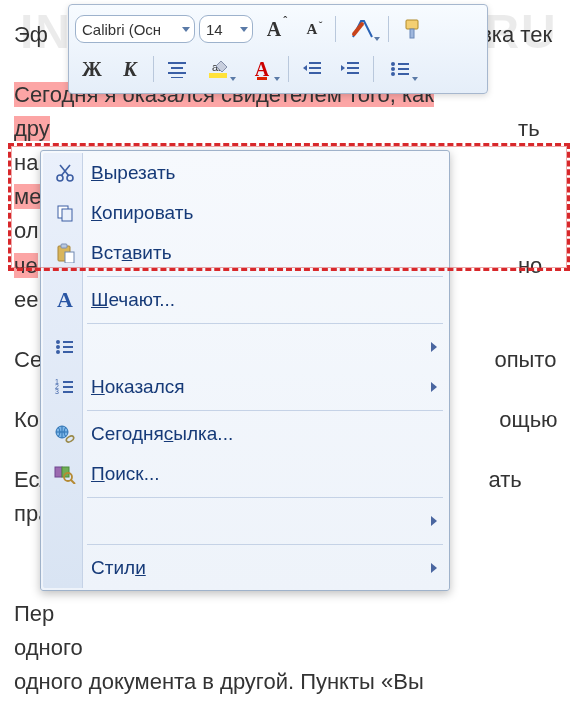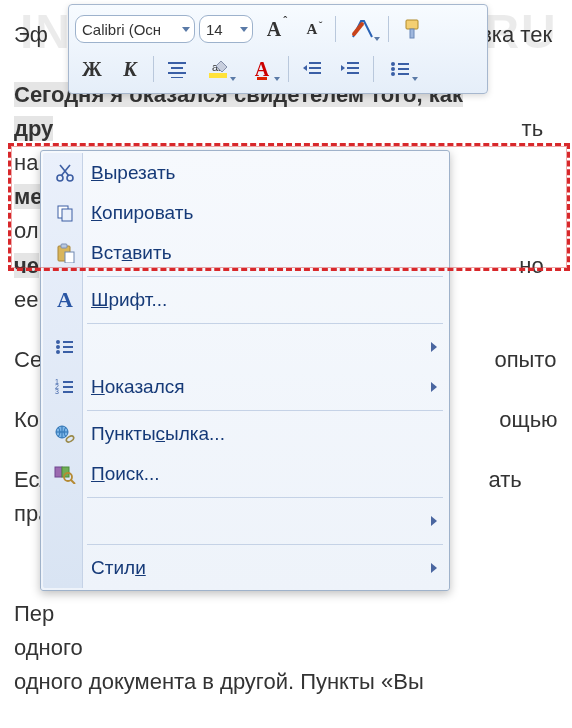--- a/index.html
+++ b/index.html
@@ -14,22 +14,21 @@
     position: relative;
     color: #333;
   }
   .doc {
     position: absolute;
     left: 0; top: 0; right: 0; bottom: 0;
     padding: 18px 14px;
   }
   .doc p { margin: 0 0 26px 0; line-height: 1.55; }
   .sel {
-    background: #e5e5e5;
-    font-weight: bold;
+    background: #fca5a5;
   }
   .watermark {
     position: absolute;
     top: 4px; left: 20px;
     font-family: Impact, Arial, sans-serif;
     font-size: 48px;
     letter-spacing: 2px;
     color: rgba(0,0,0,0.08);
     font-weight: 900;
     pointer-events: none;
@@ -324,21 +323,21 @@
       </span>
       <span><span>Вст</span><u>а</u><span>вить</span></span>
     </div>
 
     <div class="menu-sep"></div>
 
     <div class="mi">
       <span class="ico-slot">
           <span style="font-family:'Times New Roman';font-weight:bold;font-size:22px;color:#2a56a4;">A</span>
         </span>
-      <span><span></span><u>Ш</u><span>рифт...</span></span>
+      <span><span></span><u>Ш</u><span>ечают...</span></span>
     </div>
 
     <div class="menu-sep"></div>
 
     <div class="mi">
       <span class="ico-slot">
         <svg width="20" height="18">
             <circle cx="3" cy="4" r="2" fill="#3a5fa6"></circle>
             <line x1="8" y1="4" x2="18" y2="4" stroke="#3a5fa6" stroke-width="2"></line>
             <circle cx="3" cy="9" r="2" fill="#3a5fa6"></circle>
@@ -367,21 +366,21 @@
     <div class="menu-sep"></div>
 
     <div class="mi">
       <span class="ico-slot">
         <svg width="22" height="20">
             <circle cx="8" cy="8" r="6" fill="#7db6e8" stroke="#2e72b3"></circle>
             <path d="M2 8 H14 M8 2 V14 M4 3 Q8 8 4 13 M12 3 Q8 8 12 13" stroke="#2e72b3" stroke-width="1" fill="none"></path>
             <ellipse cx="16" cy="15" rx="4" ry="2.4" fill="none" stroke="#9a8a4a" stroke-width="1.6" transform="rotate(-30 16 15)"></ellipse>
           </svg>
       </span>
-      <span><span>Пункты</span><u>с</u><span>ылка...</span></span>
+      <span><span>Сегодня</span><u>с</u><span>ылка...</span></span>
     </div>
     <div class="mi">
       <span class="ico-slot">
         <svg width="22" height="20">
             <rect x="1" y="3" width="7" height="10" fill="#9b6ab0" stroke="#6e4690"></rect>
             <rect x="8" y="3" width="7" height="10" fill="#6fae55" stroke="#4f8c3c"></rect>
             <circle cx="14" cy="13" r="4" fill="none" stroke="#b58a33" stroke-width="1.8"></circle>
             <line x1="17" y1="16" x2="21" y2="20" stroke="#b58a33" stroke-width="2"></line>
           </svg>
       </span>

